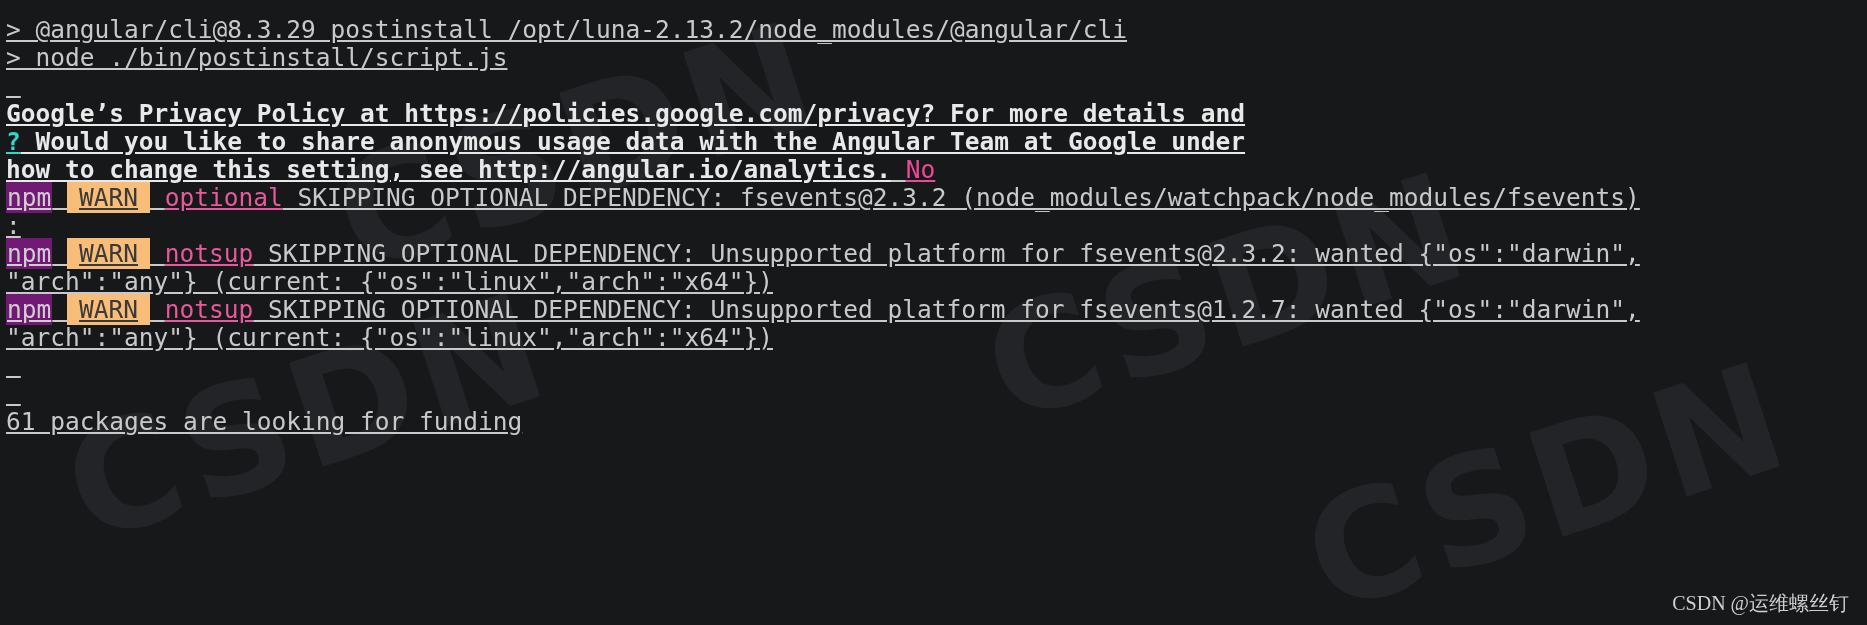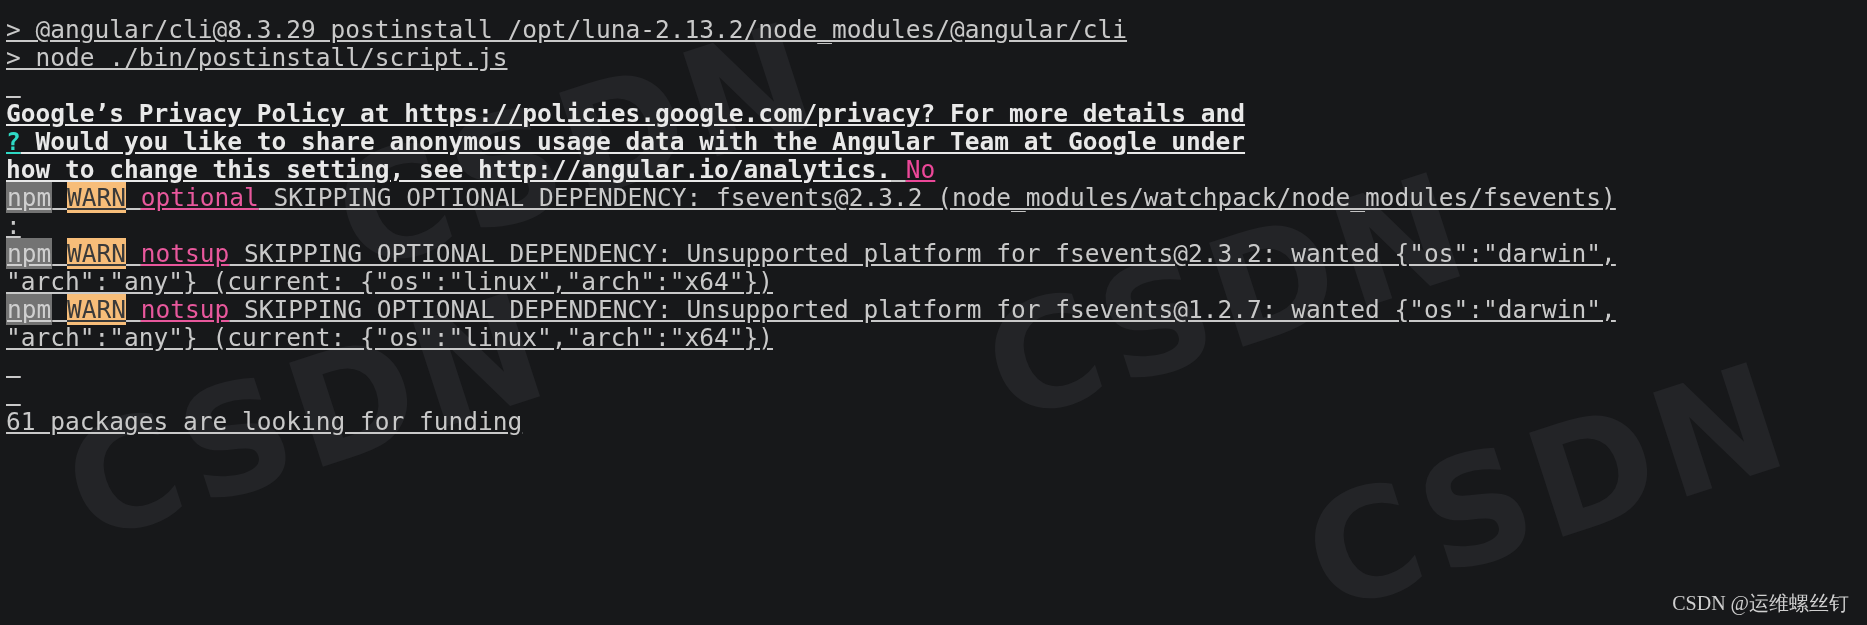--- a/index.html
+++ b/index.html
@@ -56,28 +56,28 @@
   }
 
   .tok { white-space: pre; text-decoration: underline; }
   .c-default { color: #c9c9c9; }
   .c-cyan    { color: #2fd9c5; font-weight: bold; }
   .c-question{ color: #e9e9e9; font-weight: bold; }
   .c-purple  { color: #ec4899; }
   .c-magenta { color: #e8589c; }
 
   .badge-npm {
-    background: #737373;
+    background: #701a75;
     color: #cfcfcf;
     padding: 1px 1px;
   }
   .badge-warn {
     background: #f7bd79;
     color: #3a3a3a;
-    padding: 1px 0;
+    padding: 1px 12px;
   }
   #csdn-watermark {
     position: absolute;
     right: 18px;
     bottom: 8px;
     z-index: 2;
     color: #cfcfcf;
     font-family: Liberation Serif, serif;
     font-size: 20px;
     white-space: nowrap;

